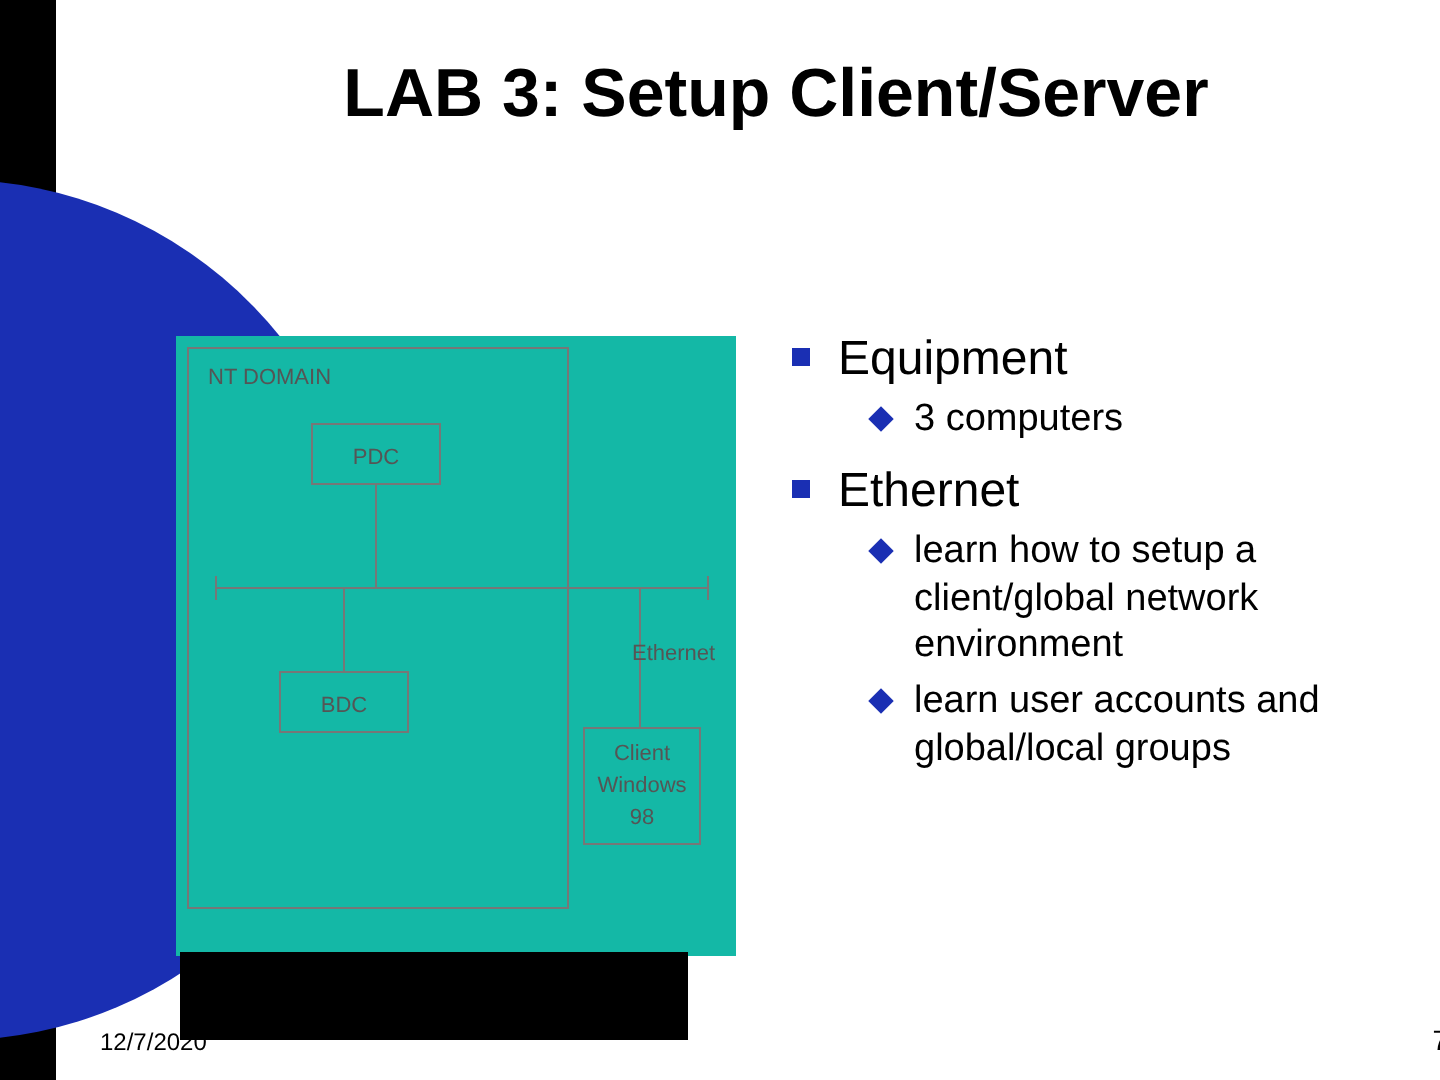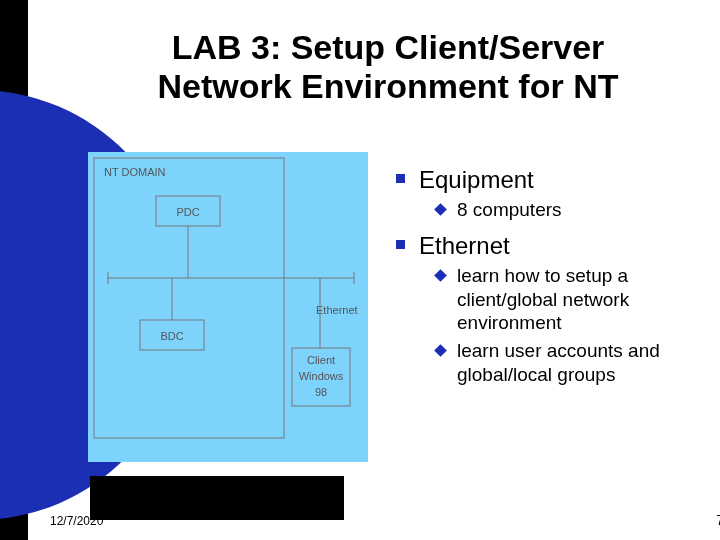--- a/index.html
+++ b/index.html
@@ -39,24 +39,24 @@
     right: 0;
     text-align: center;
     font-size: 34px;
     font-weight: bold;
     color: #000;
     line-height: 1.15;
   }
   .diagram {
     position: absolute;
     left: 60px;
-    top: 152px;
+    top: 168px;
     width: 280px;
     height: 310px;
-    background: #7dd3fc;
+    background: #14b8a6;
     box-sizing: border-box;
   }
   .diagram svg {
     display: block;
   }
   .diag-font {
     font-family: "Helvetica Neue", Arial, sans-serif;
     font-size: 11px;
     fill: #555;
   }
@@ -130,21 +130,20 @@
 </style>
 </head>
 <body>
 
 <div class="content">
 
   <div class="bg-oval"></div>
 
   <div class="slide-title">
     <span>LAB 3: Setup Client/Server</span><br>
-    <span>Network Environment for NT</span>
   </div>
 
   <div class="diagram">
     <svg width="280" height="310">
 
       <rect x="6" y="6" width="190" height="280" fill="none" stroke="#777" stroke-width="1"></rect>
       <text x="16" y="24" class="diag-font">NT DOMAIN</text>
 
       <rect x="68" y="44" width="64" height="30" fill="none" stroke="#777" stroke-width="1"></rect>
       <text x="100" y="64" class="diag-font" text-anchor="middle">PDC</text>
@@ -174,21 +173,21 @@
 
   <div class="bullets">
 
     <div class="lvl1">
       <div class="mark"></div>
       <div class="txt">Equipment</div>
     </div>
     <div class="lvl2wrap">
       <div class="lvl2">
         <div class="dmark"></div>
-        <div class="txt">8 computers</div>
+        <div class="txt">3 computers</div>
       </div>
     </div>
 
     <div class="lvl1">
       <div class="mark"></div>
       <div class="txt">Ethernet</div>
     </div>
     <div class="lvl2wrap">
       <div class="lvl2">
         <div class="dmark"></div>

